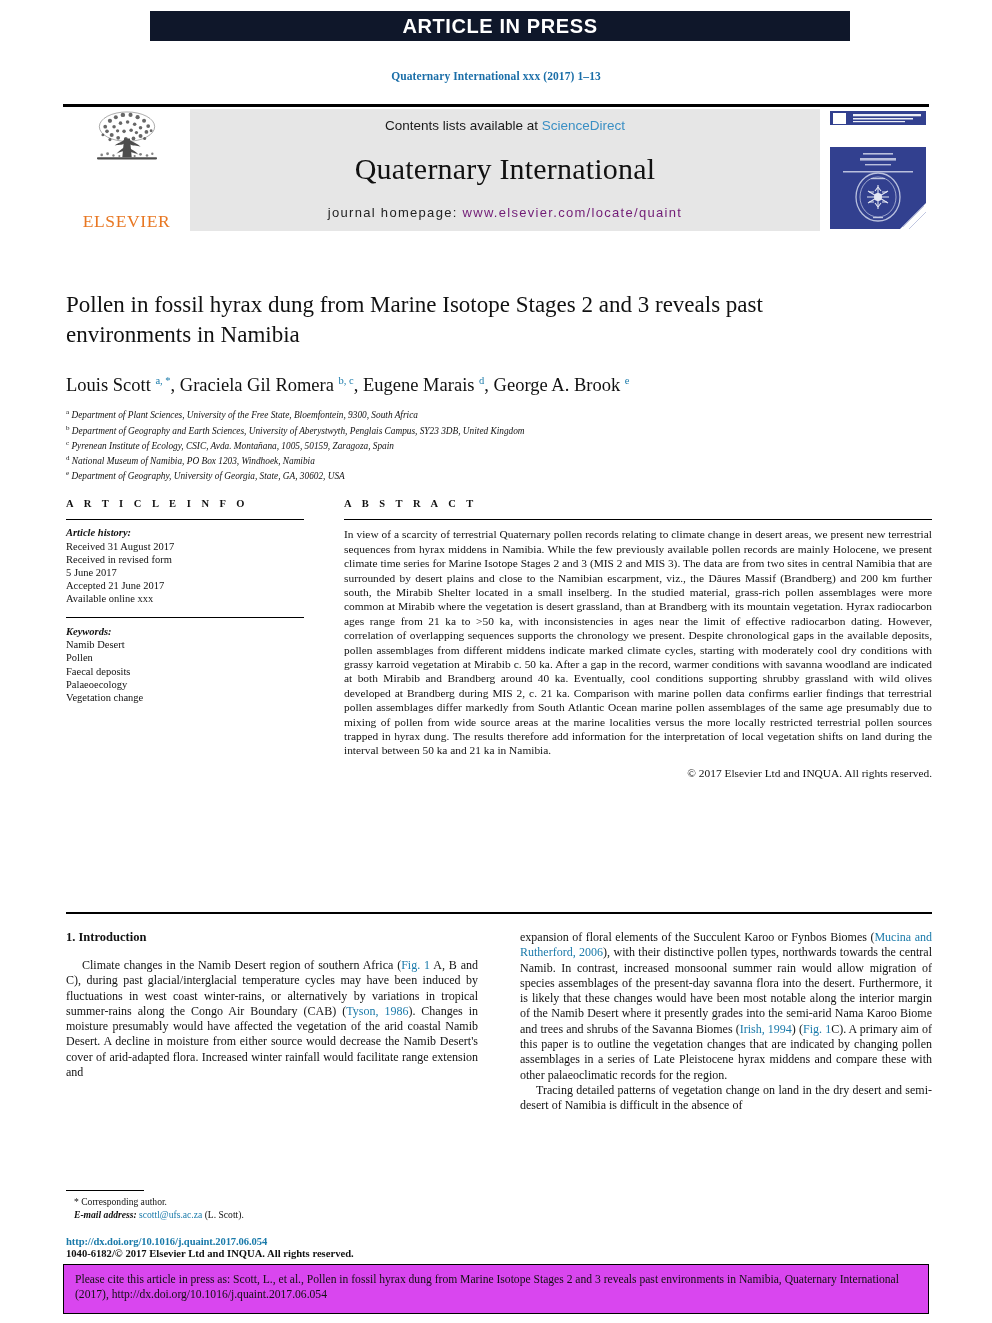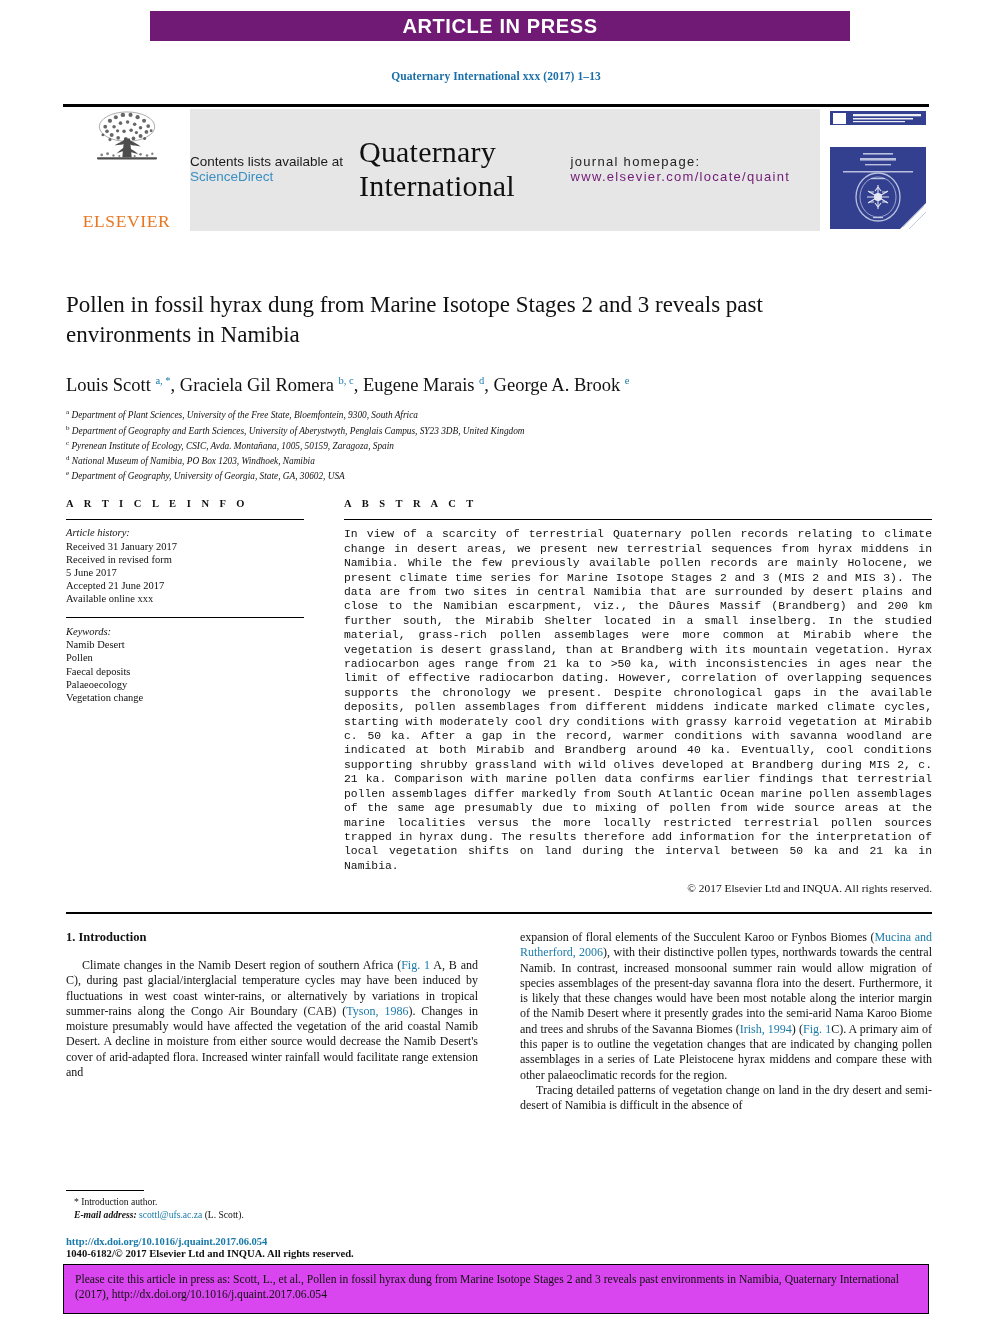--- a/index.html
+++ b/index.html
@@ -12,21 +12,21 @@
     color: #000000;
     position: relative;
     overflow: hidden;
   }
 
   
   .aip-banner {
     position: absolute;
     left: 150px; top: 11px;
     width: 700px; height: 30px;
-    background: #701a75;
+    background: #0f172a;
     display: flex; align-items: center; justify-content: center;
   }
   .aip-banner-text {
     font-family: "Liberation Sans", sans-serif;
     font-weight: bold;
     font-size: 20px;
     letter-spacing: 0.6px;
     color: #ffffff;
   }
 
@@ -72,21 +72,21 @@
     font-size: 17.5px;
     letter-spacing: 0.6px;
     color: #e87722;
     font-weight: normal;
     line-height: 1;
     margin-top: -1px;
   }
   .masthead-center {
     flex: 1 1 auto;
     background: #e6e6e6;
-    display: flex; flex-direction: row;
+    display: flex; flex-direction: column;
     align-items: center; justify-content: space-between;
     padding: 9px 0 11px 0;
   }
   .contents-line {
     font-family: "Liberation Sans", sans-serif;
     font-size: 13.5px;
     color: #1a1a1a;
   }
   .contents-line .sd-link { color: #3a8fc4; }
   .journal-name {
@@ -146,26 +146,26 @@
   .sec-head {
     font-family: "Liberation Serif", serif;
     font-weight: bold;
     font-size: 10.5px;
     letter-spacing: 4px;
     color: #111;
     margin-bottom: 10px;
   }
   .hr-thin { height: 1.4px; background: #000; width: 100%; }
   .info-group { font-family: "Liberation Serif", serif; font-size: 10.5px; line-height: 13.2px; color: #111; }
-  .info-group .lbl { font-style: italic; font-weight: normal; }
+  .info-group .lbl { font-style: italic; font-weight: bold; }
   .info-block-1 { padding: 6px 0 11px 0; }
   .info-block-2 { padding: 7px 0 0 0; }
 
   .abs-body {
-    font-family: Liberation Mono, monospace;
+    font-family: Liberation Serif, serif;
     font-size: 11.4px;
     line-height: 14.4px;
     text-align: justify;
     color: #111;
     padding-top: 7px;
   }
   .abs-copy {
     font-family: "Liberation Serif", serif;
     font-size: 11.4px;
     text-align: right;
@@ -370,21 +370,21 @@
   </div>
 </div>
 
 <div class="info-abs">
 
   <div class="col-info">
     <div class="sec-head">A R T I C L E   I N F O</div>
     <div class="hr-thin"></div>
     <div class="info-group info-block-1">
       <div class="lbl">Article history:</div>
-      <div>Received 31 January 2017</div>
+      <div>Received 31 August 2017</div>
       <div>Received in revised form</div>
       <div>5 June 2017</div>
       <div>Accepted 21 June 2017</div>
       <div>Available online xxx</div>
     </div>
     <div class="hr-thin"></div>
     <div class="info-group info-block-2">
       <div class="lbl">Keywords:</div>
       <div>Namib Desert</div>
       <div>Pollen</div>
@@ -418,21 +418,21 @@
 
   <div class="bcol">
     <p class="para"><span>expansion of floral elements of the Succulent Karoo or Fynbos Biomes (</span><span class="ref">Mucina and Rutherford, 2006</span><span>), with their distinctive pollen types, northwards towards the central Namib. In contrast, increased monsoonal summer rain would allow migration of species assemblages of the present-day savanna flora into the desert. Furthermore, it is likely that these changes would have been most notable along the interior margin of the Namib Desert where it presently grades into the semi-arid Nama Karoo Biome and trees and shrubs of the Savanna Biomes (</span><span class="ref">Irish, 1994</span><span>) (</span><span class="ref">Fig. 1</span><span>C). A primary aim of this paper is to outline the vegetation changes that are indicated by changing pollen assemblages in a series of Late Pleistocene hyrax middens and compare these with other palaeoclimatic records for the region.</span></p>
     <p class="para indent">Tracing detailed patterns of vegetation change on land in the dry desert and semi-desert of Namibia is difficult in the absence of</p>
   </div>
 
 </div>
 
 <div class="footnote-area">
   <div class="fn-rule"></div>
-  <div class="fn-line">* Introduction author.</div>
+  <div class="fn-line">* Corresponding author.</div>
   <div class="fn-line"><span class="em-lbl">E-mail address:</span> <span class="mail">scottl@ufs.ac.za</span><span> (L. Scott).</span></div>
 </div>
 
 <div class="doi-area">
   <div class="doi-link">http://dx.doi.org/10.1016/j.quaint.2017.06.054</div>
   <div class="issn-line">1040-6182/© 2017 Elsevier Ltd and INQUA. All rights reserved.</div>
 </div>
 
 <div class="cite-box">
   <div class="cite-text">Please cite this article in press as: Scott, L., et al., Pollen in fossil hyrax dung from Marine Isotope Stages 2 and 3 reveals past environments in Namibia, Quaternary International (2017), http://dx.doi.org/10.1016/j.quaint.2017.06.054</div>

